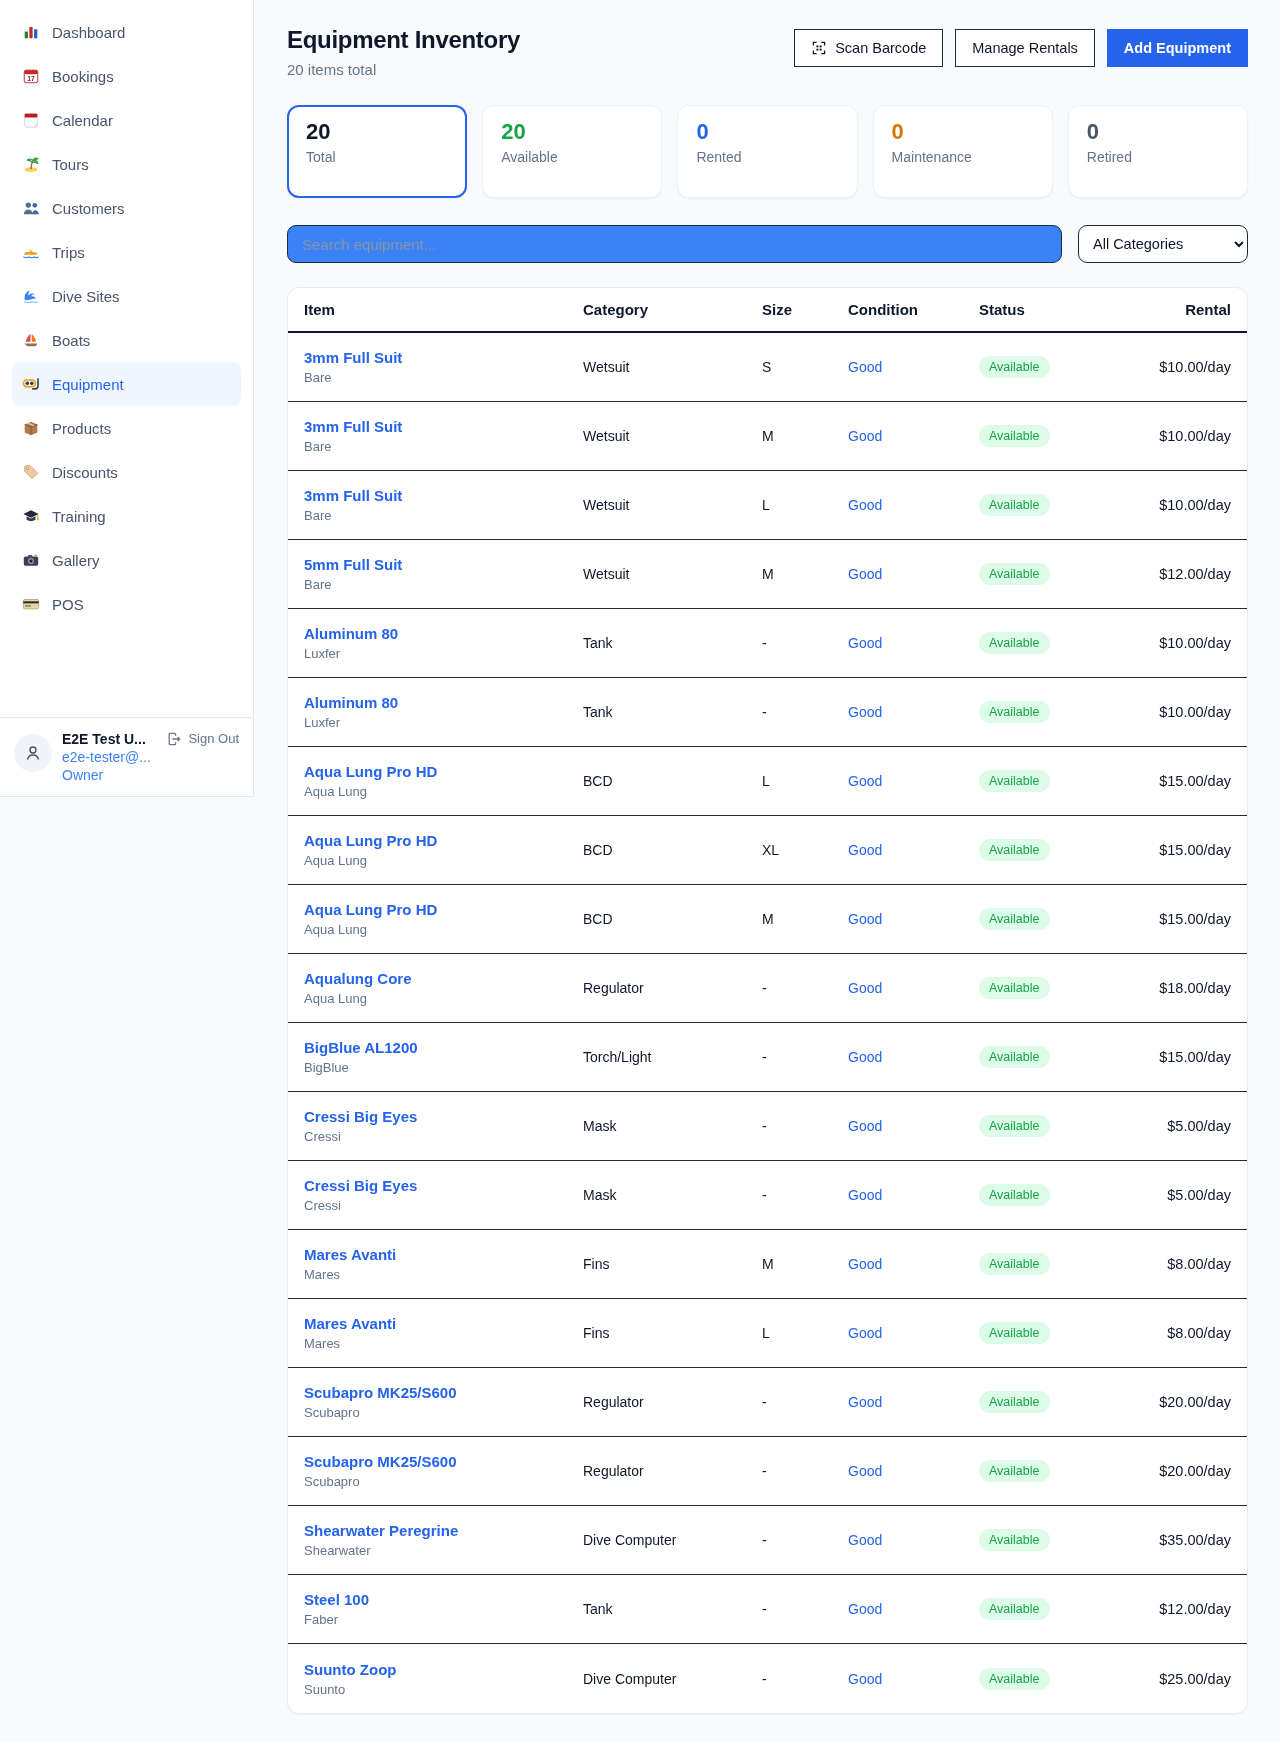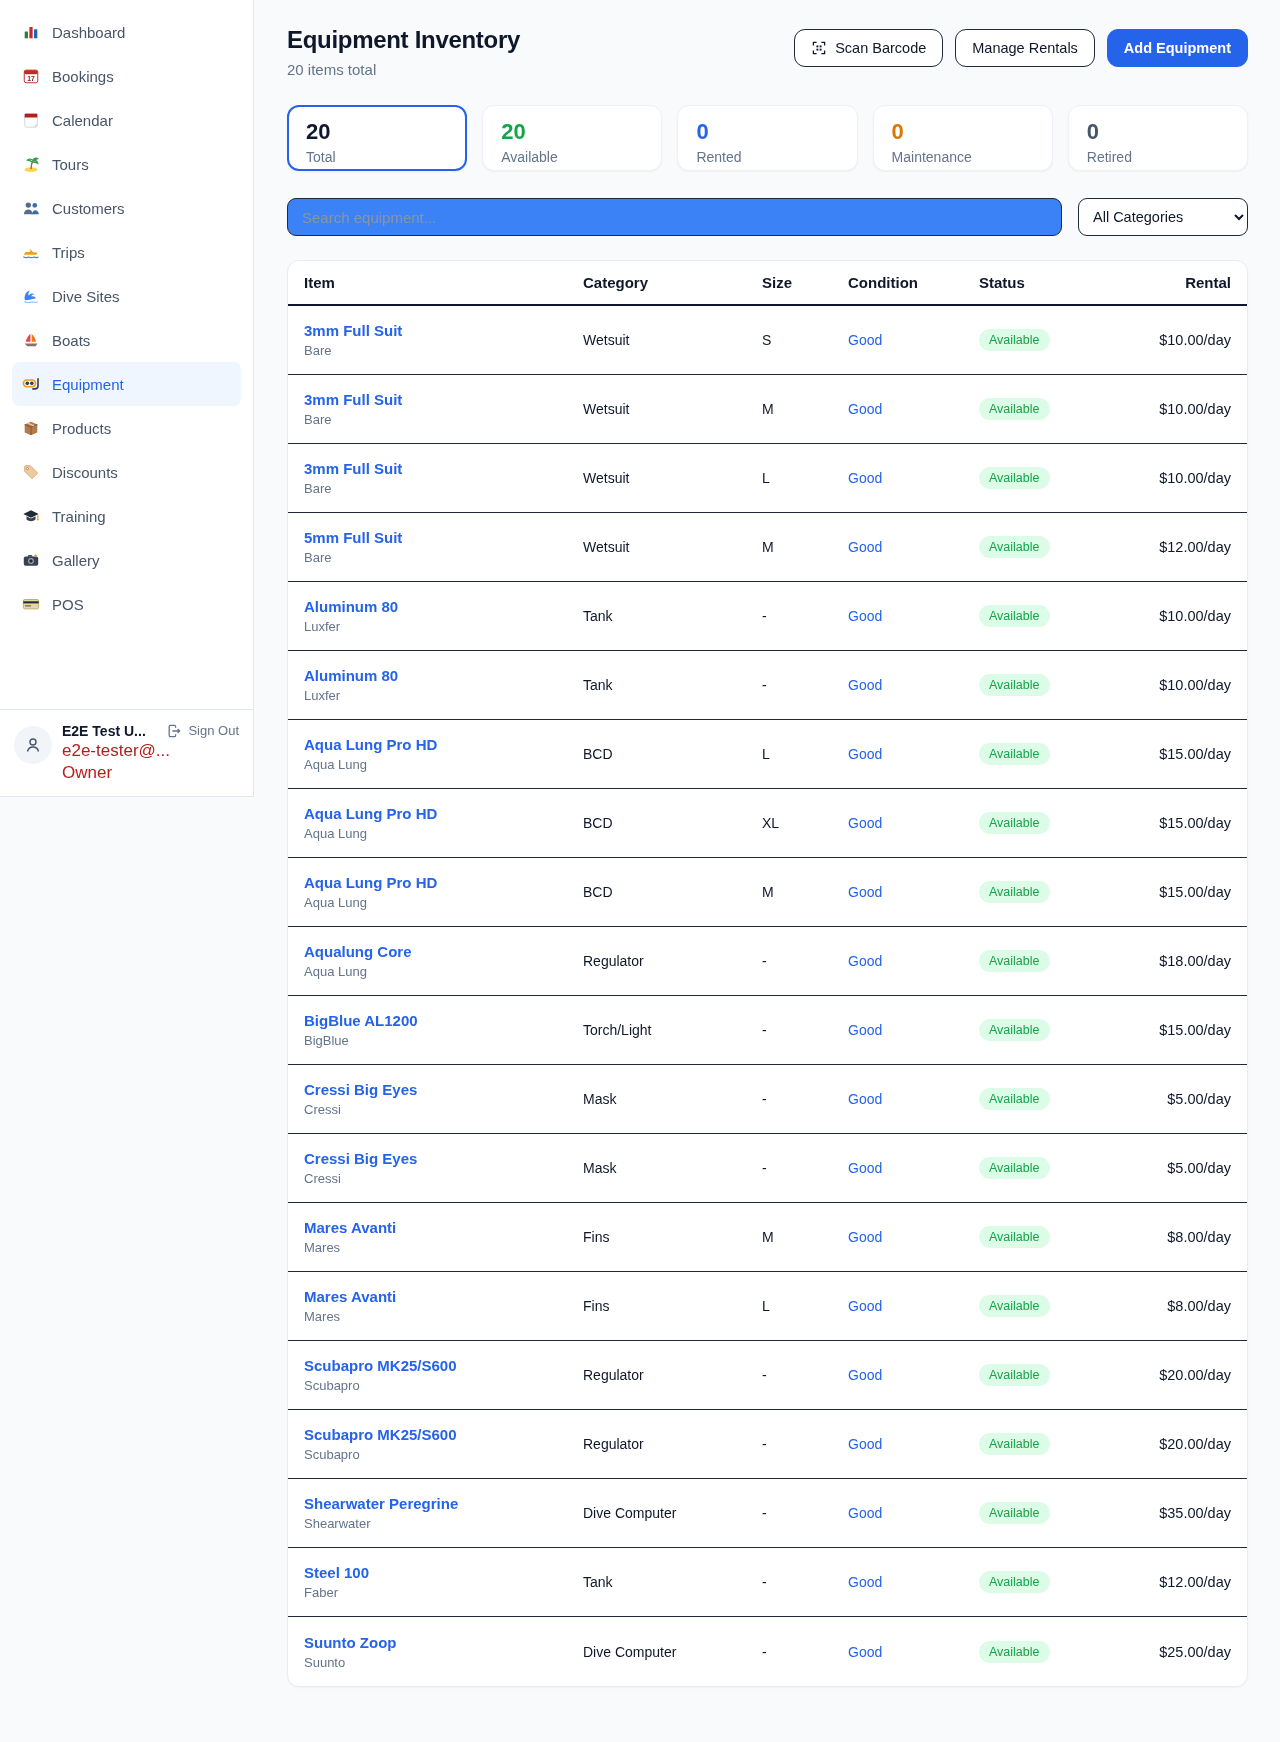--- a/index.html
+++ b/index.html
@@ -38,46 +38,46 @@
     padding:13px 14px;
     display:flex; align-items:flex-start; gap:10px;
   }
   .avatar {
     width:38px; height:38px; border-radius:50%;
     background:#f1f5f9; display:flex; align-items:center; justify-content:center;
     flex:none; margin-top:3px;
   }
   .user-meta { min-width:0; }
   .user-name { font-size:14px; font-weight:700; color:#0f172a; white-space:nowrap; }
-  .user-email, .user-role { font-size:17px; color:#b91c1c; margin-top:2px; white-space:nowrap; }
+  .user-email, .user-role { font-size:14px; color:#3b82f6; margin-top:2px; white-space:nowrap; }
   .signout {
     margin-left:auto; display:flex; gap:6px;
     font-size:13px; color:#64748b; cursor:pointer; white-space:nowrap;
   }
   
   .main { flex:1; padding:26px 32px 0 33px; }
   .page-head { display:flex; align-items:flex-start; justify-content:space-between; }
   .page-title { font-size:24px; font-weight:700; letter-spacing:-0.3px; color:#0f172a; }
   .page-sub { font-size:15px; color:#64748b; margin-top:7px; }
   .head-actions { display:flex; gap:12px; margin-top:3px; }
   .btn {
-    height:38px; padding:0 16px; border-radius:11px;
+    height:38px; padding:0 16px; border-radius:0;
     background:#fff; border:1px solid #1e293b;
     font-size:14.5px; font-weight:500; color:#0f172a;
     display:flex; align-items:center; gap:8px; cursor:pointer;
     font-family:"Liberation Sans", sans-serif;
   }
   .btn.primary { background:#2563eb; border-color:#2563eb; color:#fff; font-weight:600; }
   .btn svg { width:16px; height:16px; }
   
   .stats { display:grid; grid-template-columns:repeat(5,1fr); gap:15px; margin-top:27px; }
   .stat-card {
     background:#fff; border-radius:12px; padding:13px 18px 15px 18px;
     border:1px solid #eef1f6; box-shadow:0 1px 2px rgba(15,23,42,.05);
-    cursor:pointer; height:66px;
+    cursor:pointer; height:93px;
   }
   .stat-card.active { border:2px solid #2563eb; padding:12px 17px 14px 17px; }
   .stat-value { font-size:22px; font-weight:700; }
   .stat-label { font-size:14px; color:#64748b; margin-top:4px; }
   
   .filter-row { display:flex; gap:16px; margin-top:27px; }
   .search-input {
     flex:1; height:38px; border:1px solid #1e293b; border-radius:9px;
     background:#3b82f6; padding:0 14px; font-size:15px; color:#0f172a;
     font-family:"Liberation Sans", sans-serif; outline:none;

